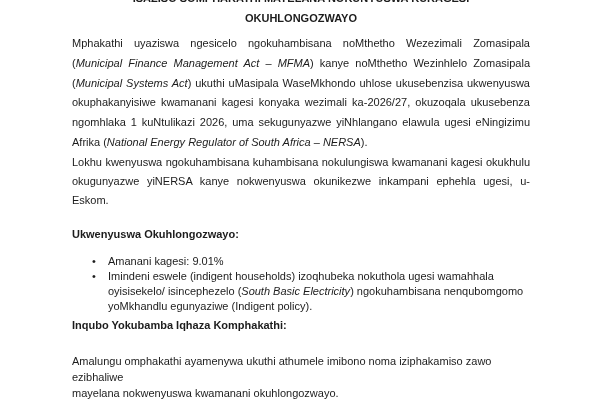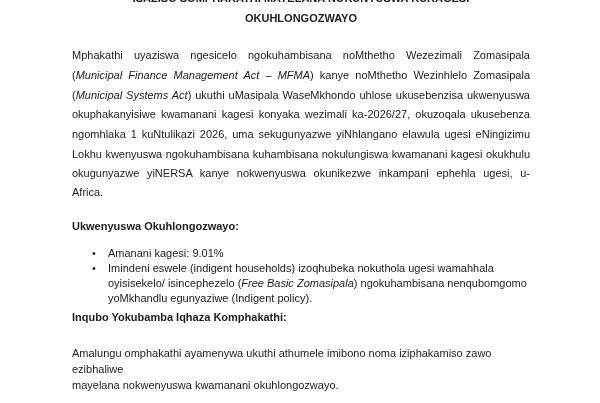--- a/index.html
+++ b/index.html
@@ -23,21 +23,21 @@
     padding: 0 70px 0 72px;
     background: #ffffff;
   }
   .title {
     margin-top: -12px;
     line-height: 20px;
     font-weight: 700;
     text-align: center;
     white-space: nowrap;
   }
-  .p1 { margin-top: 18px;  line-height: 19.8px; }
+  .p1 { margin-top: 6px;  line-height: 19.8px; }
   .p2 { margin-top: 0;    line-height: 19px; }
   
   .jl { text-align: justify; text-align-last: justify; }
   
   .ll { text-align: left; }
   .h1 {
     margin-top: 17px;
     line-height: 15px;
     font-weight: 700;
   }
@@ -69,42 +69,43 @@
     <div>ISAZISO SOMPHAKATHI MAYELANA NOKUNYUSWA KUKAGESI</div>
     <div>OKUHLONGOZWAYO</div>
   </div>
 
   <div class="p1">
     <div class="jl">Mphakathi uyaziswa ngesicelo ngokuhambisana noMthetho Wezezimali Zomasipala</div>
     <div class="jl">(<i>Municipal Finance Management Act – MFMA</i>) kanye noMthetho Wezinhlelo Zomasipala</div>
     <div class="jl">(<i>Municipal Systems Act</i>) ukuthi uMasipala WaseMkhondo uhlose ukusebenzisa ukwenyuswa</div>
     <div class="jl">okuphakanyisiwe kwamanani kagesi konyaka wezimali ka-2026/27, okuzoqala ukusebenza</div>
     <div class="jl">ngomhlaka 1 kuNtulikazi 2026, uma sekugunyazwe yiNhlangano elawula ugesi eNingizimu</div>
+    <div class="ll">Afrika (<i>National Energy Regulator of South Africa – NERSA</i>).</div>
   </div>
 
   <div class="p2">
     <div class="jl">Lokhu kwenyuswa ngokuhambisana kuhambisana nokulungiswa kwamanani kagesi okukhulu</div>
     <div class="jl">okugunyazwe yiNERSA kanye nokwenyuswa okunikezwe inkampani ephehla ugesi, u-</div>
-    <div class="ll">Africa.</div>
+    <div class="ll">Eskom.</div>
   </div>
 
   <div class="h1">Ukwenyuswa Okuhlongozwayo:</div>
 
   <div class="bullets">
     <div class="bullet-item">
       <div class="bullet-marker">•</div>
       <div class="bullet-text">
         <div class="bl">Amanani kagesi: 9.01%</div>
       </div>
     </div>
     <div class="bullet-item">
       <div class="bullet-marker">•</div>
       <div class="bullet-text">
         <div class="bl">Imindeni eswele (indigent households) izoqhubeka nokuthola ugesi wamahhala</div>
-        <div class="bl">oyisisekelo/ isincephezelo (<i>Free Basic Zomasipala</i>) ngokuhambisana nenqubomgomo</div>
+        <div class="bl">oyisisekelo/ isincephezelo (<i>South Basic Electricity</i>) ngokuhambisana nenqubomgomo</div>
         <div class="bl">yoMkhandlu egunyaziwe (Indigent policy).</div>
       </div>
     </div>
   </div>
 
   <div class="h2">Inqubo Yokubamba Iqhaza Komphakathi:</div>
 
   <div class="p3">
     <div class="ll">Amalungu omphakathi ayamenywa ukuthi athumele imibono noma iziphakamiso zawo ezibhaliwe</div>
     <div class="ll">mayelana nokwenyuswa kwamanani okuhlongozwayo.</div>

